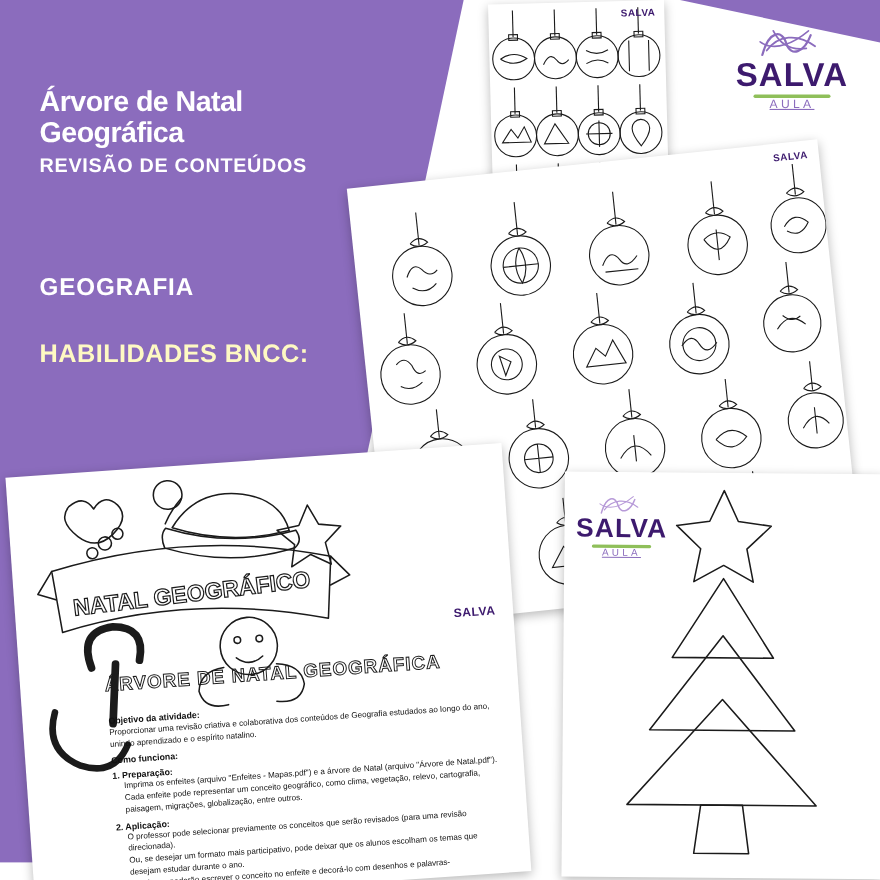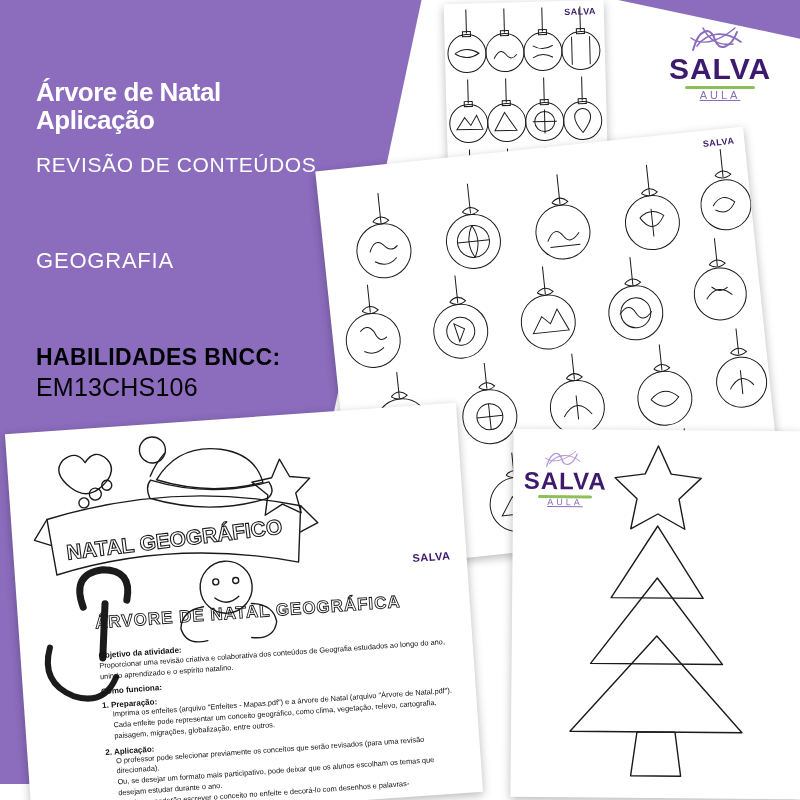--- a/index.html
+++ b/index.html
@@ -48,40 +48,39 @@
     width: 400px;
     color: #ffffff;
   }
   .title-main {
     font-size: 26px;
     font-weight: bold;
     line-height: 1.08;
     letter-spacing: -0.5px;
   }
   .title-sub {
-    font-size: 21px;
-    font-weight: normal;
+    font-size: 18px;
+    font-weight: bold;
     letter-spacing: 0.6px;
-    margin-top: 19px;
+    margin-top: 6px;
   }
   .subject {
     position: absolute;
     left: 36px;
     top: 248px;
     font-size: 22px;
-    font-weight: normal;
+    font-weight: bold;
     color: #ffffff;
     letter-spacing: 0.8px;
   }
   .bncc-block {
     position: absolute;
     left: 36px;
     top: 308px;
-    color: #000000;
-    margin-top: 36px;
+    color: #fef9c3;
   }
   .bncc-label {
     font-size: 23px;
     font-weight: bold;
     letter-spacing: 0.4px;
   }
   .bncc-codes {
     font-size: 25px;
     line-height: 1.18;
     letter-spacing: 0.2px;
@@ -205,29 +204,28 @@
 <body>
 
 <div id="stage">
 
   <div class="bg-purple"></div>
   <div class="bg-white-wedge"></div>
   <div class="bg-white-bottom"></div>
 
   <div class="title-block">
     <div class="title-main">Árvore de Natal</div>
-    <div class="title-main">Aplicação</div>
+    <div class="title-main">Geográfica</div>
     <div class="title-sub">REVISÃO DE CONTEÚDOS</div>
   </div>
 
   <div class="subject">GEOGRAFIA</div>
 
   <div class="bncc-block">
     <div class="bncc-label">HABILIDADES BNCC:</div>
-    <div class="bncc-codes">EM13CHS106</div>
   </div>
 
   <div class="logo logo-main">
     <svg class="scribble" width="70" height="32" viewBox="0 0 70 32">
       <path d="M8 28 C14 6, 26 4, 30 18 C34 30, 46 26, 52 10" stroke="#8b6cbd" stroke-width="2" fill="none" stroke-linecap="round"></path>
       <path d="M12 24 C22 10, 40 8, 56 20" stroke="#8b6cbd" stroke-width="1.6" fill="none" stroke-linecap="round"></path>
       <path d="M18 6 C24 18, 34 24, 48 22" stroke="#8b6cbd" stroke-width="1.6" fill="none" stroke-linecap="round"></path>
       <path d="M6 16 C20 26, 38 16, 50 6" stroke="#8b6cbd" stroke-width="1.4" fill="none" stroke-linecap="round"></path>
     </svg>
     <div class="salva">SALVA</div>

